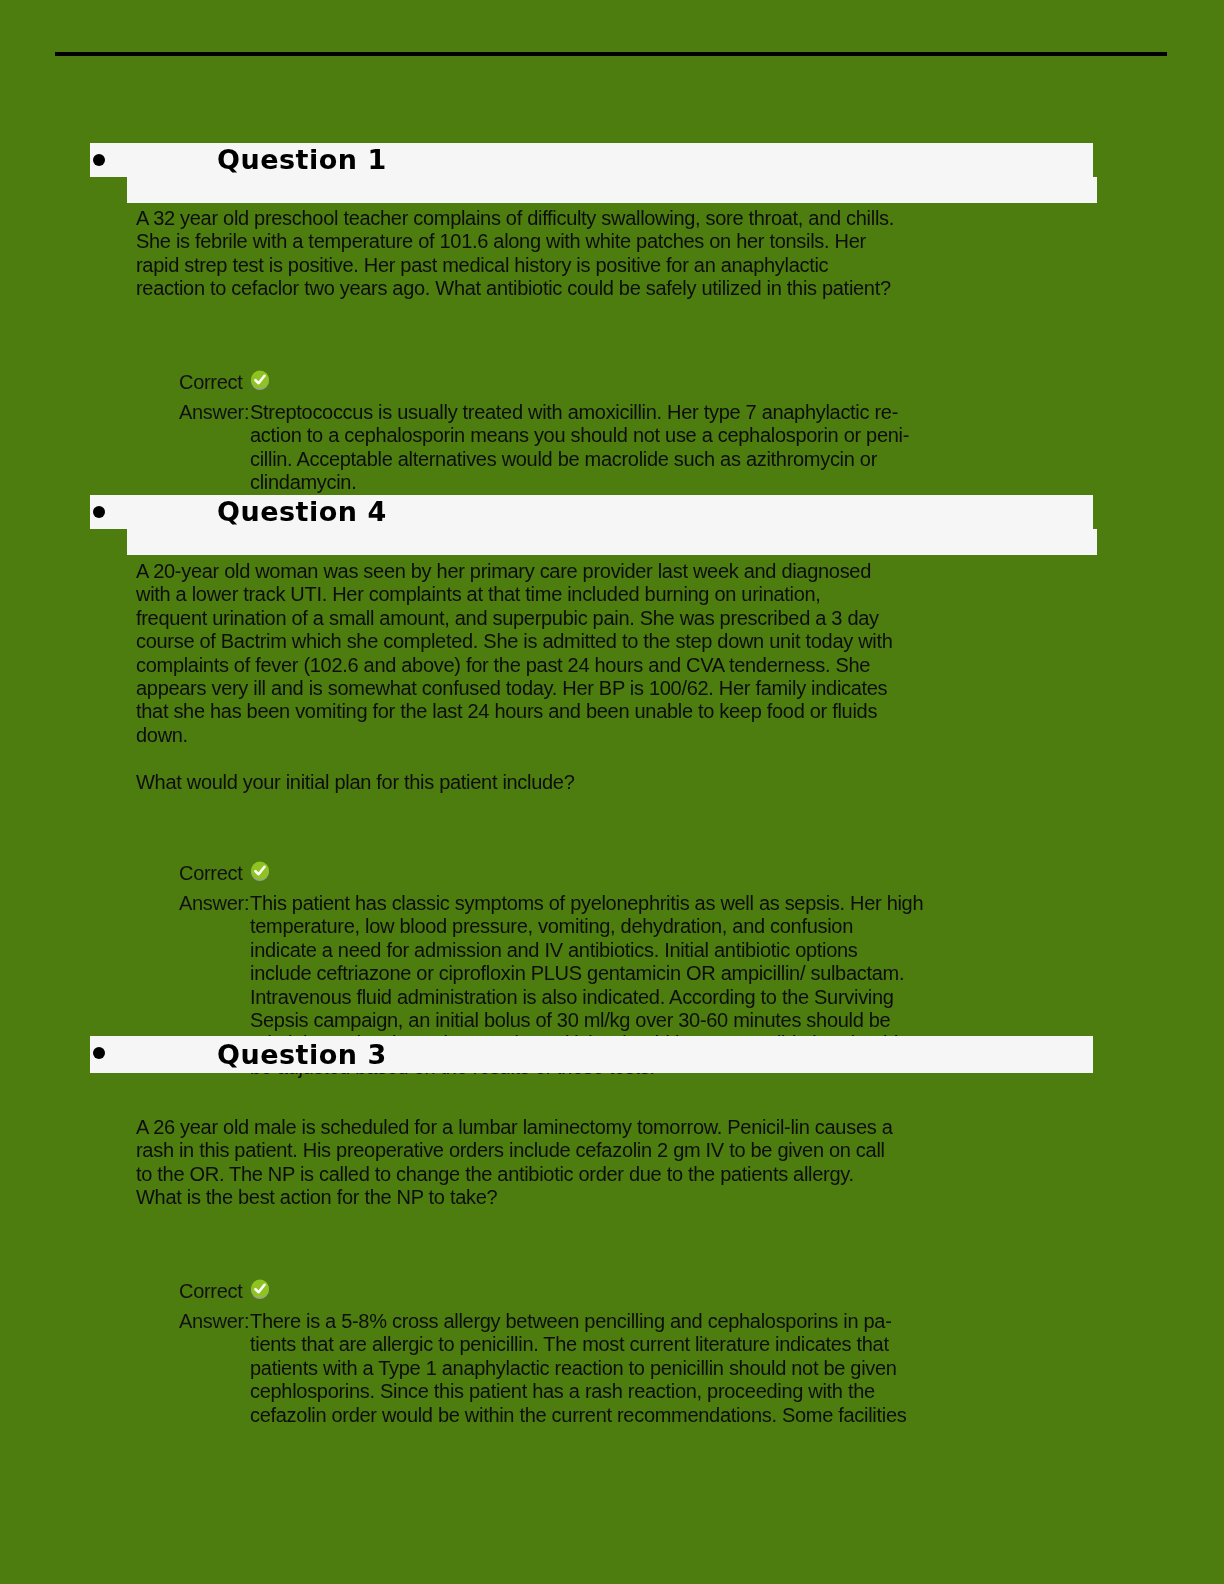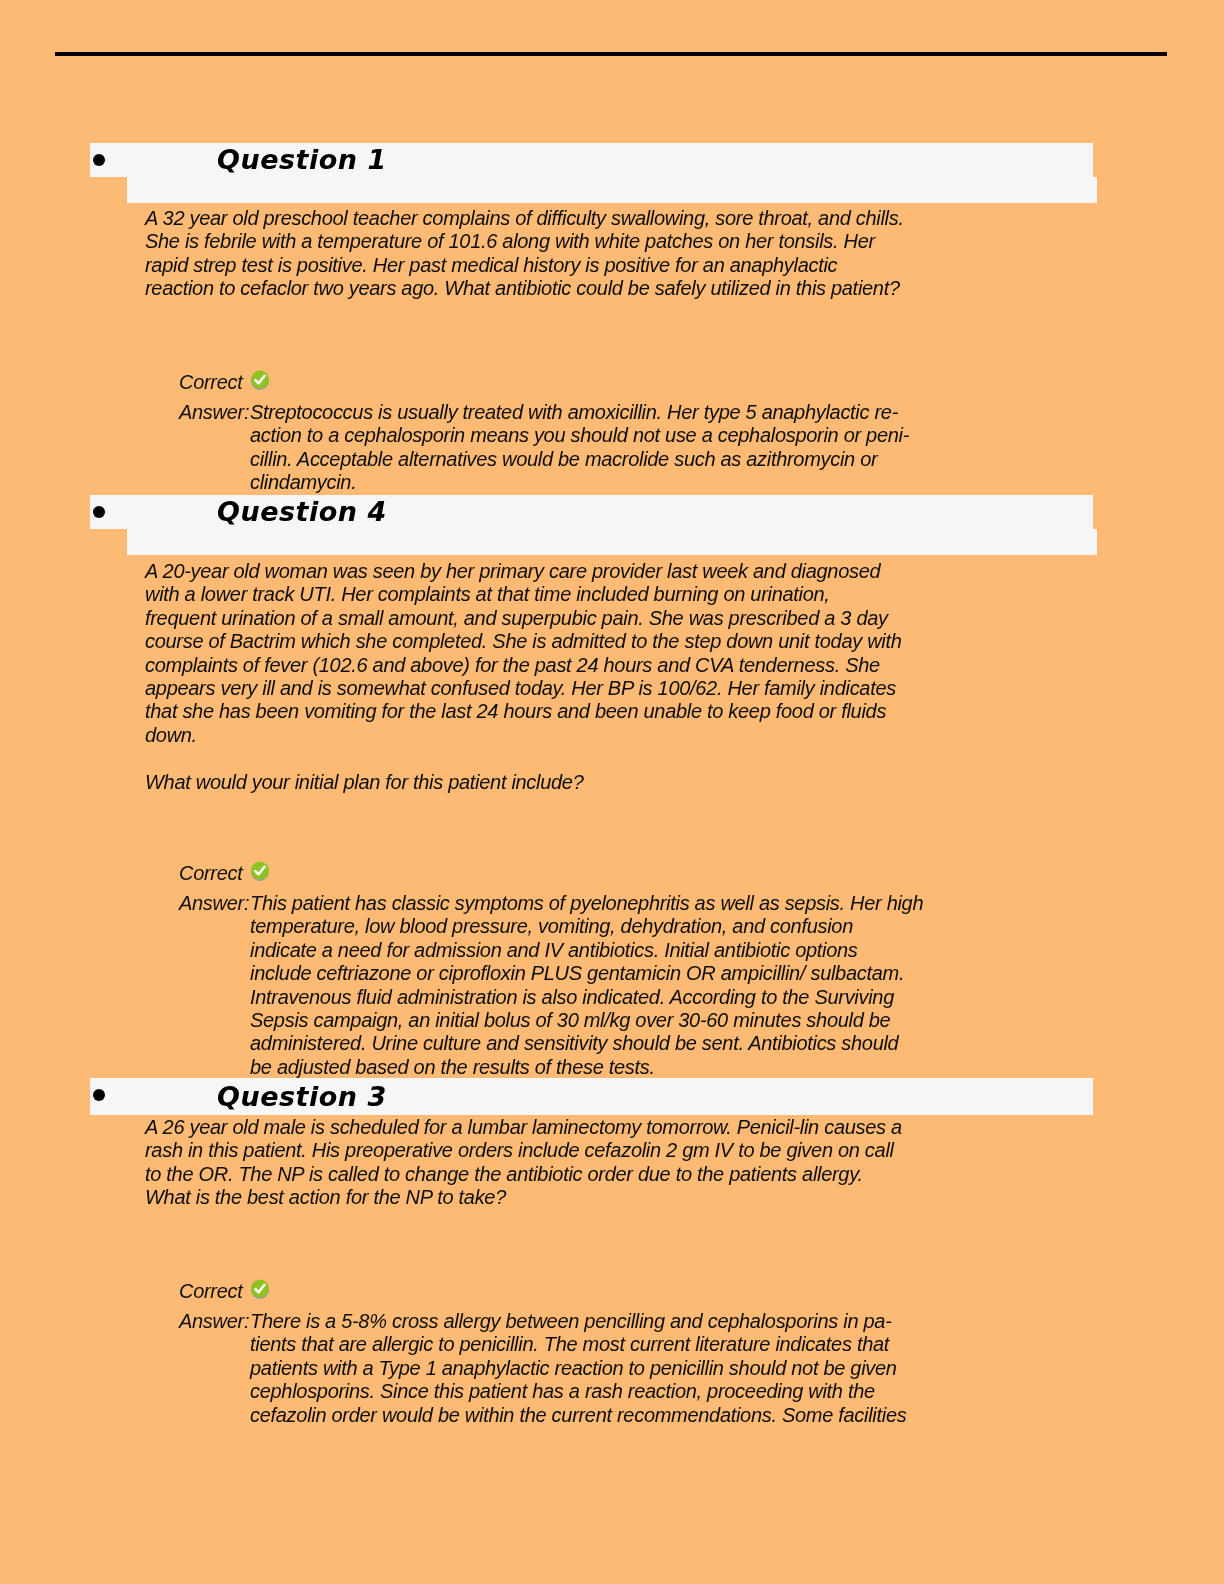--- a/index.html
+++ b/index.html
@@ -4,25 +4,24 @@
 <style>
   html, body {
     margin: 0;
     padding: 0;
     background: #ffffff;
   }
   #page {
     position: relative;
     width: 1224px;
     height: 1584px;
-    background: #fdba74;
+    background: #4d7c0f;
     overflow: hidden;
     font-family: "Liberation Sans", sans-serif;
     color: #0d0d0d;
-    font-style: italic;
   }
   .top-rule {
     position: absolute;
     left: 55px;
     top: 52px;
     width: 1112px;
     height: 4px;
     background: #000000;
   }
   
@@ -56,27 +55,27 @@
     position: absolute;
     left: 127px;
     width: 970px;
     height: 26px;
     background: #f6f6f6;
   }
   .bar-q1 { top: 143px; }
   .sub-q1 { top: 177px; }
   .bar-q2 { top: 495px; }
   .sub-q2 { top: 529px; }
-  .bar-q3 { top: 1078px; height: 37px; }
+  .bar-q3 { top: 1036px; height: 37px; }
   .bar-q3 h2 { line-height: 37px; }
 
   
   .q-body {
     position: absolute;
-    left: 145px;
+    left: 136px;
     width: 940px;
     font-size: 20px;
     line-height: 23.4px;
     letter-spacing: -0.3px;
     white-space: pre-line;
     color: #0d0d0d;
   }
   .body-q1 { top: 207px; }
   .body-q2 { top: 560px; }
   .body-q3 { top: 1116px; }
@@ -150,21 +149,21 @@
     <div class="answer-content">
       <div class="icon-row">
         <span class="check-icon">
           <svg width="20" height="21" viewBox="0 0 20 21">
             <circle cx="10" cy="11" r="9" fill="#9aa0a0"></circle>
             <circle cx="10" cy="9.6" r="9" fill="#8ec321"></circle>
             <path d="M5.5 10.2 L8.6 13.2 L14.5 5.8" stroke="#ffffff" stroke-width="2.6" fill="none" stroke-linecap="round" stroke-linejoin="round"></path>
           </svg>
         </span>
       </div>
-      <div class="answer-text">Streptococcus is usually treated with amoxicillin. Her type 5 anaphylactic re-
+      <div class="answer-text">Streptococcus is usually treated with amoxicillin. Her type 7 anaphylactic re-
 action to a cephalosporin means you should not use a cephalosporin or peni-
 cillin. Acceptable alternatives would be macrolide such as azithromycin or
 clindamycin.</div>
     </div>
   </div>
 
   <div class="q-bar bar-q2">
     <span class="bullet"></span>
     <h2>Question 4</h2>
   </div>

